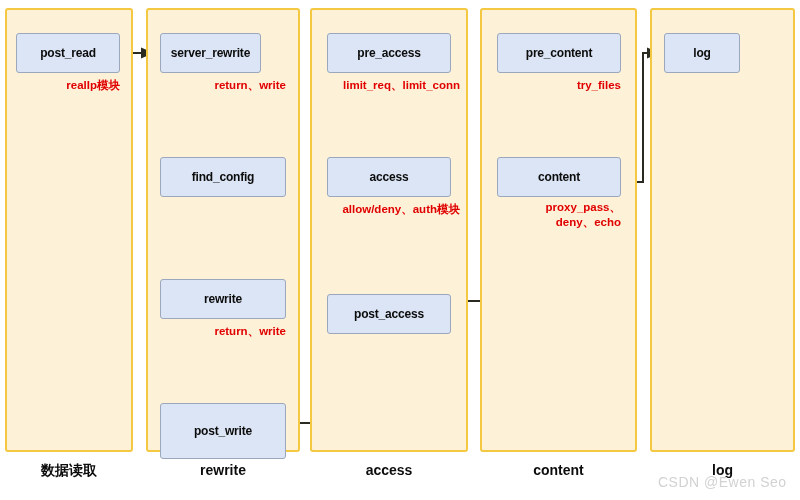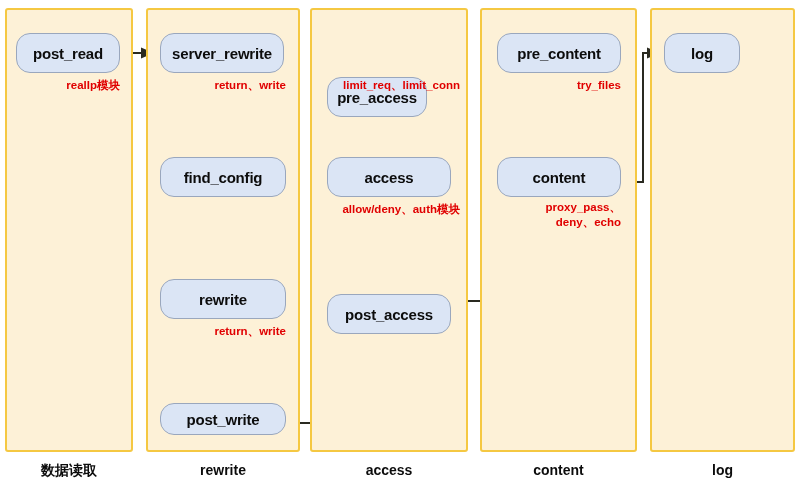--- a/index.html
+++ b/index.html
@@ -21,27 +21,27 @@
     position: absolute;
     background: #fdf1d7;
     border: 2px solid #f5c842;
     border-radius: 3px;
     box-sizing: border-box;
   }
   .node-box {
     position: absolute;
     background: #dbe5f5;
     border: 1.5px solid #9aa7bd;
-    border-radius: 14px;
+    border-radius: 3px;
     box-sizing: border-box;
     display: flex;
     align-items: center;
     justify-content: center;
     font-weight: bold;
-    font-size: 15px;
+    font-size: 12px;
     color: #0c0c0c;
     letter-spacing: -0.2px;
     white-space: nowrap;
     text-align: center;
   }
   .annot {
     position: absolute;
     color: #e00000;
     font-weight: bold;
     font-size: 11.5px;
@@ -105,25 +105,25 @@
 
   <div id="columns-group">
       <div class="phase-col" style="left: 5px; top: 8px; width: 128px; height: 444px;"></div>
       <div class="phase-col" style="left: 146px; top: 8px; width: 154px; height: 444px;"></div>
       <div class="phase-col" style="left: 310px; top: 8px; width: 158px; height: 444px;"></div>
       <div class="phase-col" style="left: 480px; top: 8px; width: 157px; height: 444px;"></div>
       <div class="phase-col" style="left: 650px; top: 8px; width: 145px; height: 444px;"></div>
     </div>
   <div id="nodes-group">
       <div class="node-box" style="left: 16px; top: 33px; width: 104px; height: 40px;">post_read</div>
-      <div class="node-box" style="left: 160px; top: 33px; width: 124px; height: 40px;">server_rewrite</div>
+      <div class="node-box" style="left: 160px; top: 33px; width: 101px; height: 40px;">server_rewrite</div>
       <div class="node-box" style="left: 160px; top: 157px; width: 126px; height: 40px;">find_config</div>
       <div class="node-box" style="left: 160px; top: 279px; width: 126px; height: 40px;">rewrite</div>
-      <div class="node-box" style="left: 160px; top: 403px; width: 126px; height: 32px;">post_write</div>
-      <div class="node-box" style="left: 327px; top: 33px; width: 100px; height: 40px; margin-top: 44px;">pre_access</div>
+      <div class="node-box" style="left: 160px; top: 403px; width: 126px; height: 56px;">post_write</div>
+      <div class="node-box" style="left: 327px; top: 33px; width: 124px; height: 40px;">pre_access</div>
       <div class="node-box" style="left: 327px; top: 157px; width: 124px; height: 40px;">access</div>
       <div class="node-box" style="left: 327px; top: 294px; width: 124px; height: 40px;">post_access</div>
       <div class="node-box" style="left: 497px; top: 33px; width: 124px; height: 40px;">pre_content</div>
       <div class="node-box" style="left: 497px; top: 157px; width: 124px; height: 40px;">content</div>
       <div class="node-box" style="left: 664px; top: 33px; width: 76px; height: 40px;">log</div>
     </div>
   <div id="annots-group">
       <div class="annot" style="left: 16px; top: 78px; width: 104px;">realIp模块</div>
       <div class="annot" style="left: 160px; top: 78px; width: 126px;">return、write</div>
       <div class="annot" style="left: 160px; top: 324px; width: 126px;">return、write</div>
@@ -134,14 +134,15 @@
       <div class="annot" style="left: 497px; top: 215px; width: 124px;">deny、echo</div>
     </div>
   <div id="labels-group">
       <div class="phase-label" style="left: 5px; top: 462px; width: 128px;">数据读取</div>
       <div class="phase-label" style="left: 146px; top: 462px; width: 154px;">rewrite</div>
       <div class="phase-label" style="left: 310px; top: 462px; width: 158px;">access</div>
       <div class="phase-label" style="left: 480px; top: 462px; width: 157px;">content</div>
       <div class="phase-label" style="left: 650px; top: 462px; width: 145px;">log</div>
     </div>
 
+  <div class="watermark" style="left: 658px; top: 474px;">CSDN @Ewen Seo</div>
 
 </div>
 
 </body></html>

